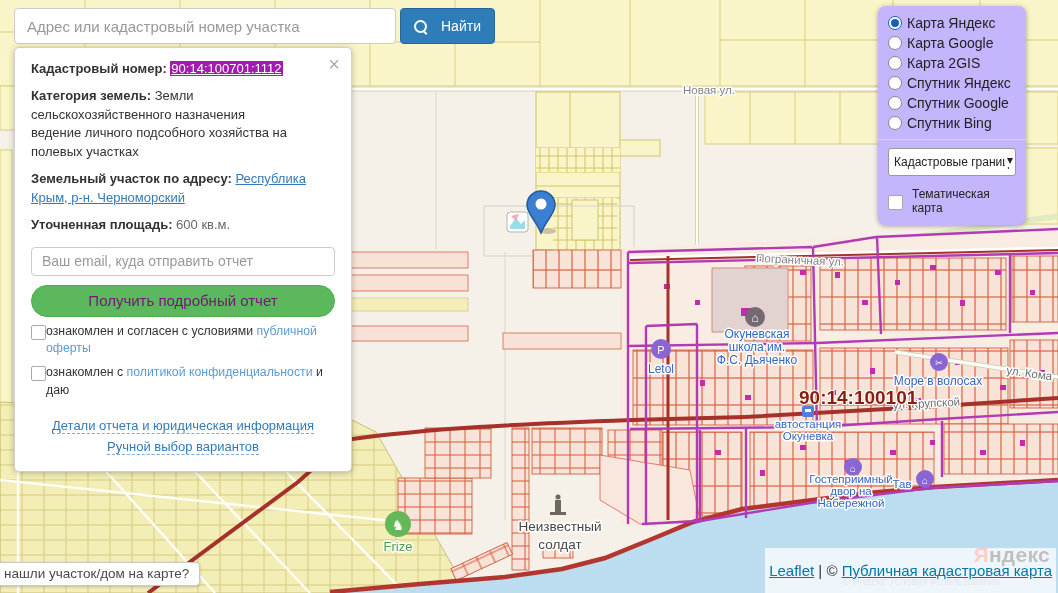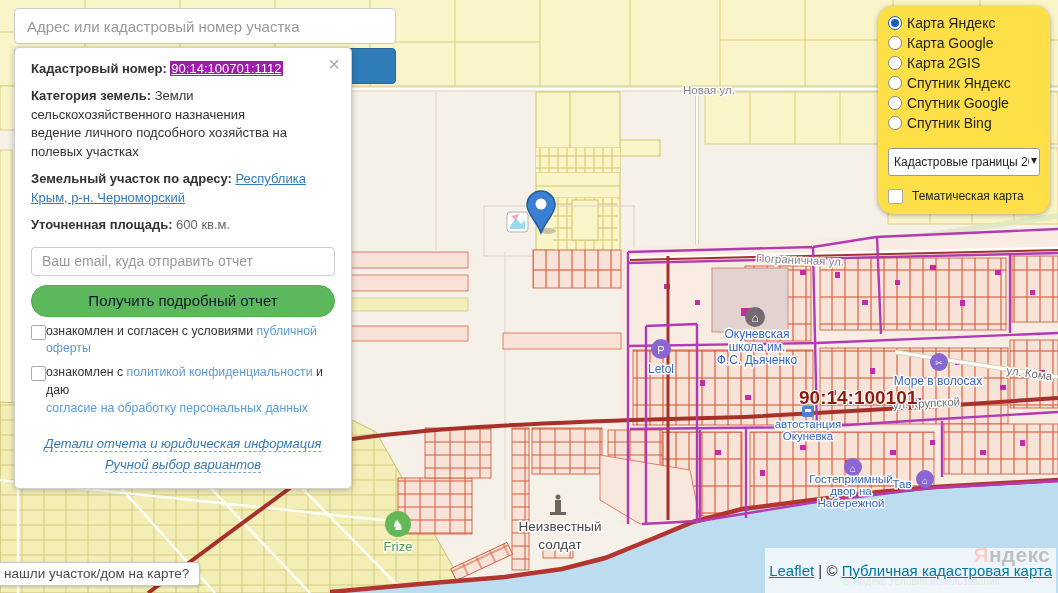--- a/index.html
+++ b/index.html
@@ -3,21 +3,21 @@
 <meta charset="utf-8">
 <style>
   html,body{margin:0;padding:0;background:#e8e8e8;}
   .app{position:relative;width:1058px;height:593px;overflow:hidden;background:#f6f1e8;
        font-family:"Liberation Sans",sans-serif;}
   .app svg{display:block;}
   #map{position:absolute;left:0;top:0;}
   svg text{font-family:"Liberation Sans",sans-serif;}
 
   
-  .search-wrap{position:absolute;left:14px;top:8px;display:flex;gap:4px;flex-direction:column;}
+  .search-wrap{position:absolute;left:14px;top:8px;display:flex;gap:4px;}
   .search-input{width:382px;height:36px;box-sizing:border-box;border:1px solid #ccc;border-radius:4px;
       padding:0 12px;font-size:15px;color:#333;background:#fff;outline:none;}
   .search-input::placeholder{color:#999;}
   .search-btn{height:36px;padding:0 13px;background:#2e7cb8;border:1px solid #27659a;border-radius:4px;
       color:#fff;font-size:14px;display:flex;align-items:center;gap:14px;cursor:pointer;}
   .mag{width:9px;height:9px;border:2px solid #fff;border-radius:50%;position:relative;display:inline-block;}
   .mag::after{content:"";position:absolute;width:2px;height:5px;background:#fff;left:8px;top:8px;transform:rotate(-45deg);}
 
   
   .card{position:absolute;left:14px;top:47px;width:338px;box-sizing:border-box;background:#fff;
@@ -27,29 +27,29 @@
   .card .row{margin:0 0 9px;}
   .b{font-weight:bold;text-align:right;}
   .lnk{color:#337ab7;text-decoration:underline;cursor:pointer;}
   .lnk2{color:#5b9bd5;text-decoration:none;cursor:pointer;}
   .cad-num{background:#a21caf;color:#fff;text-decoration:underline;padding:0 1px;cursor:pointer;}
   .muted{color:#666;}
   .email{width:100%;box-sizing:border-box;height:29px;border:1px solid #ccc;border-radius:4px;
       padding:0 10px;font-size:14px;color:#333;margin:3px 0 9px;outline:none;}
   .email::placeholder{color:#999;}
   .submit{width:100%;height:32px;background:#5cb85c;border:1px solid #4cae4c;border-radius:16px;
-      color:#0f172a;font-size:15px;cursor:pointer;}
+      color:#701a75;font-size:15px;cursor:pointer;}
   .chk-row{display:flex;gap:0;font-size:12.3px;margin-top:6px;line-height:1.45;color:#333;}
   .chk{width:13px;height:13px;border:1px solid #a9a9a9;border-radius:2px;background:#fff;flex:none;margin-top:2px;cursor:pointer;}
   .center-links{text-align:center;margin-top:16px;font-size:13px;line-height:1.6;}
-  .dash{color:#337ab7;border-bottom:1px dashed #7fa8cc;text-decoration:none;cursor:pointer;font-style:italic;}
+  .dash{color:#337ab7;border-bottom:1px dashed #7fa8cc;text-decoration:none;cursor:pointer;}
 
   
-  .layers{position:absolute;left:878px;top:6px;width:172px;box-sizing:border-box;background:#fde047;
-      border-radius:15px;box-shadow:0 1px 5px rgba(0,0,0,.35);padding:9px 10px 10px;font-size:14px;color:#222;}
+  .layers{position:absolute;left:878px;top:6px;width:148px;box-sizing:border-box;background:#c4b5fd;
+      border-radius:8px;box-shadow:0 1px 5px rgba(0,0,0,.35);padding:9px 10px 10px;font-size:14px;color:#222;}
   .radio-row{display:flex;align-items:center;gap:5px;margin-bottom:4px;cursor:pointer;}
   .radio{width:14px;height:14px;border:1px solid #888;border-radius:50%;box-sizing:border-box;flex:none;position:relative;background:#fff;}
   .radio-row.checked .radio{border-color:#1b5bbf;}
   .radio-row.checked .radio::after{content:"";position:absolute;inset:2px;background:#1b5bbf;border-radius:50%;}
   .layers hr{border:none;border-top:1px solid #d8d8d8;margin:8px -10px;}
   .select{height:26px;border:1px solid #999;border-radius:3px;display:flex;align-items:center;
       padding:0 5px;font-size:12px;color:#222;overflow:hidden;white-space:nowrap;position:relative;background:#fff;cursor:pointer;}
   .select .sel-txt{overflow:hidden;flex:1;}
   .select .chev{position:absolute;right:2px;top:4px;background:#fff;font-size:12px;color:#222;padding-left:2px;}
   .them-row{display:flex;align-items:center;gap:9px;margin-top:11px;font-size:12px;color:#222;}
@@ -323,21 +323,20 @@
       <span>ознакомлен и согласен с условиями</span>
       <a class="lnk2">публичной оферты</a>
     </span>
   </div>
   <div class="chk-row">
     <span class="chk"></span>
     <span>
       <span>ознакомлен с</span>
       <a class="lnk2">политикой конфиденциальности</a>
       <span>и даю</span>
-      <a class="lnk2" style="display:block">согласие на обработку персональных данных</a>
     </span>
   </div>
   <div class="center-links">
     <div><a class="dash">Детали отчета и юридическая информация</a></div>
     <div><a class="dash">Ручной выбор вариантов</a></div>
   </div>
 </div>
 
 <div class="layers">
   <div class="radio-row checked">

